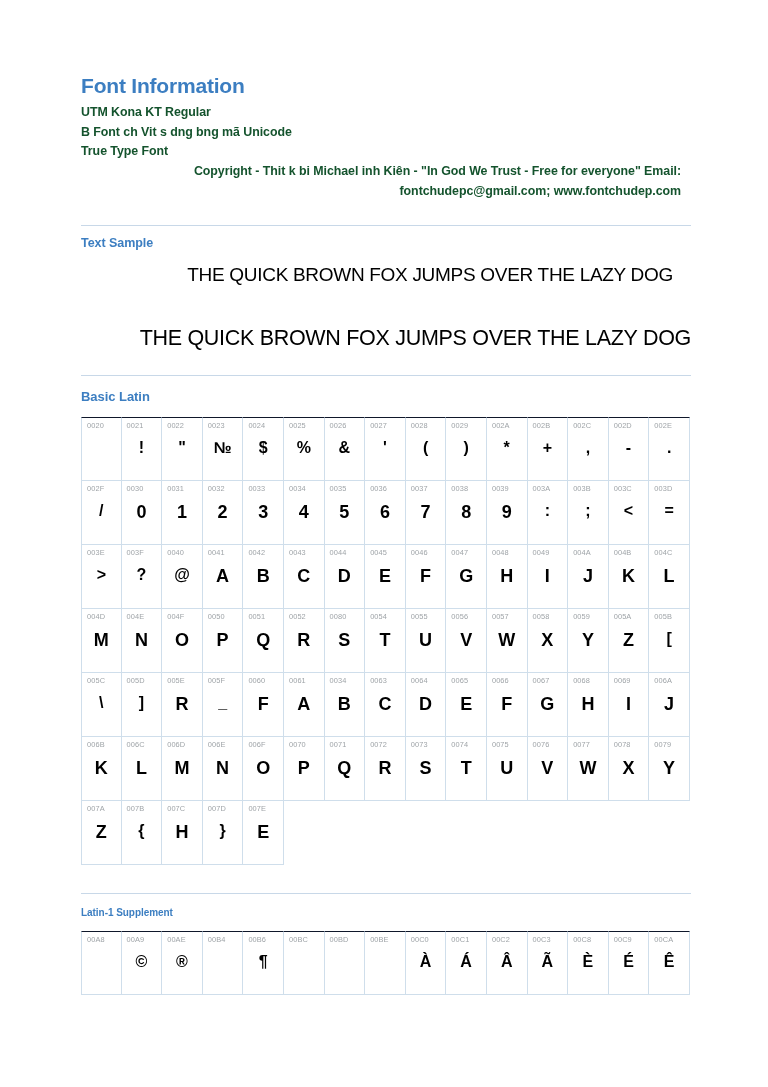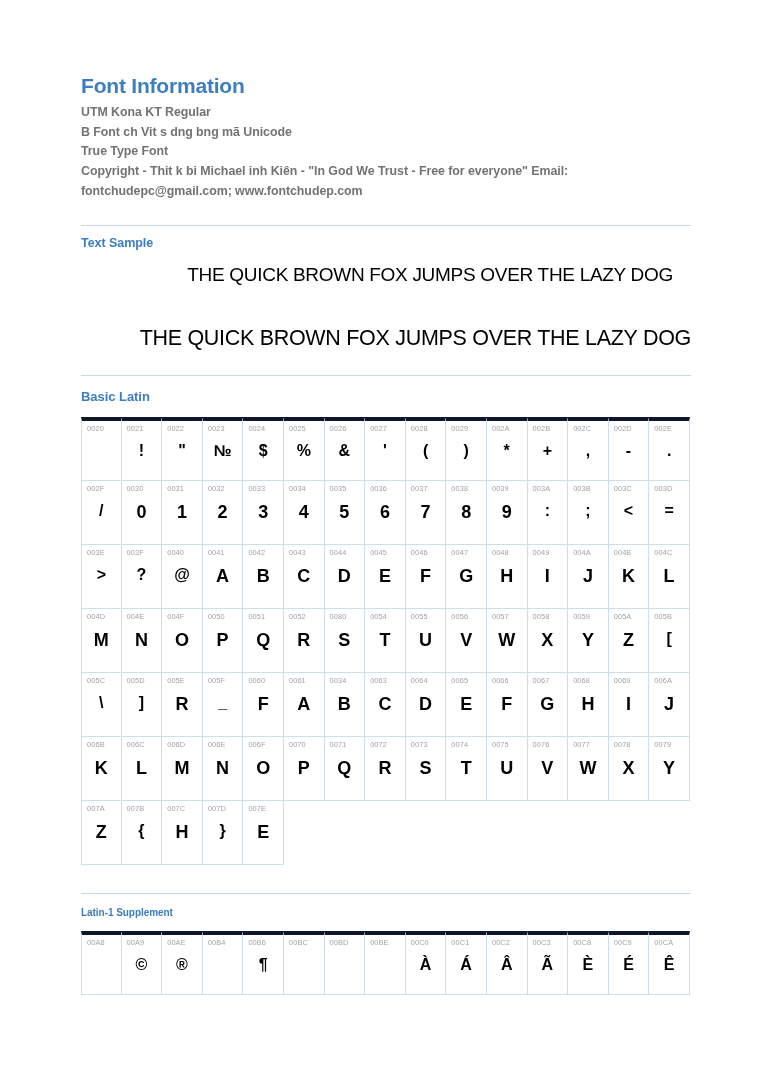--- a/index.html
+++ b/index.html
@@ -46,25 +46,26 @@
   }
   .meta-list {
     margin: 0;
     padding: 4px 0 0 0;
     list-style: none;
   }
   .meta-list li {
     font-size: 12.4px;
     font-weight: bold;
     line-height: 1.58;
-    color: #737373;
+    color: #14532d;
     letter-spacing: -0.05px;
   }
   .meta-list li.copyright {
     max-width: 600px;
+    text-align: right;
   }
 
   
   .section-rule {
     border: 0;
     border-top: 1px solid #c8d8e8;
     margin: 0;
     height: 0;
   }
   .section-title {
@@ -120,21 +121,21 @@
   .glyph-cell {
     width: 40.6px;
     height: 64px;
     box-sizing: border-box;
     border-right: 1px solid #cfdeeb;
     border-bottom: 1px solid #cfdeeb;
     position: relative;
     background: #ffffff;
   }
   .glyph-row:first-child .glyph-cell {
-    border-top: 4px solid #0f172a;
+    border-top: 1px solid #0f172a;
   }
   .glyph-row .glyph-cell:first-child {
     border-left: 1px solid #cfdeeb;
   }
   .glyph-code {
     position: absolute;
     top: 4px;
     left: 5px;
     font-size: 7.4px;
     color: #9fa4a8;

